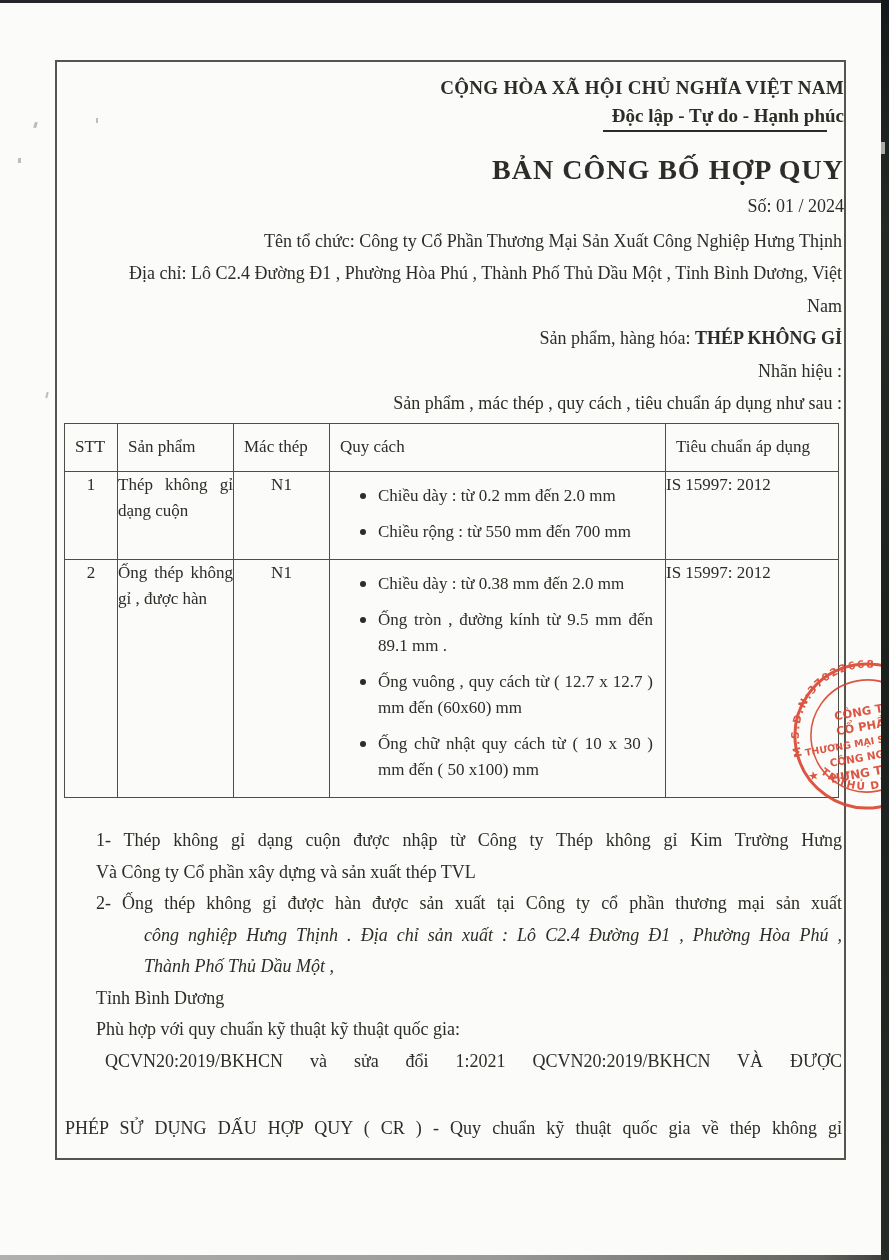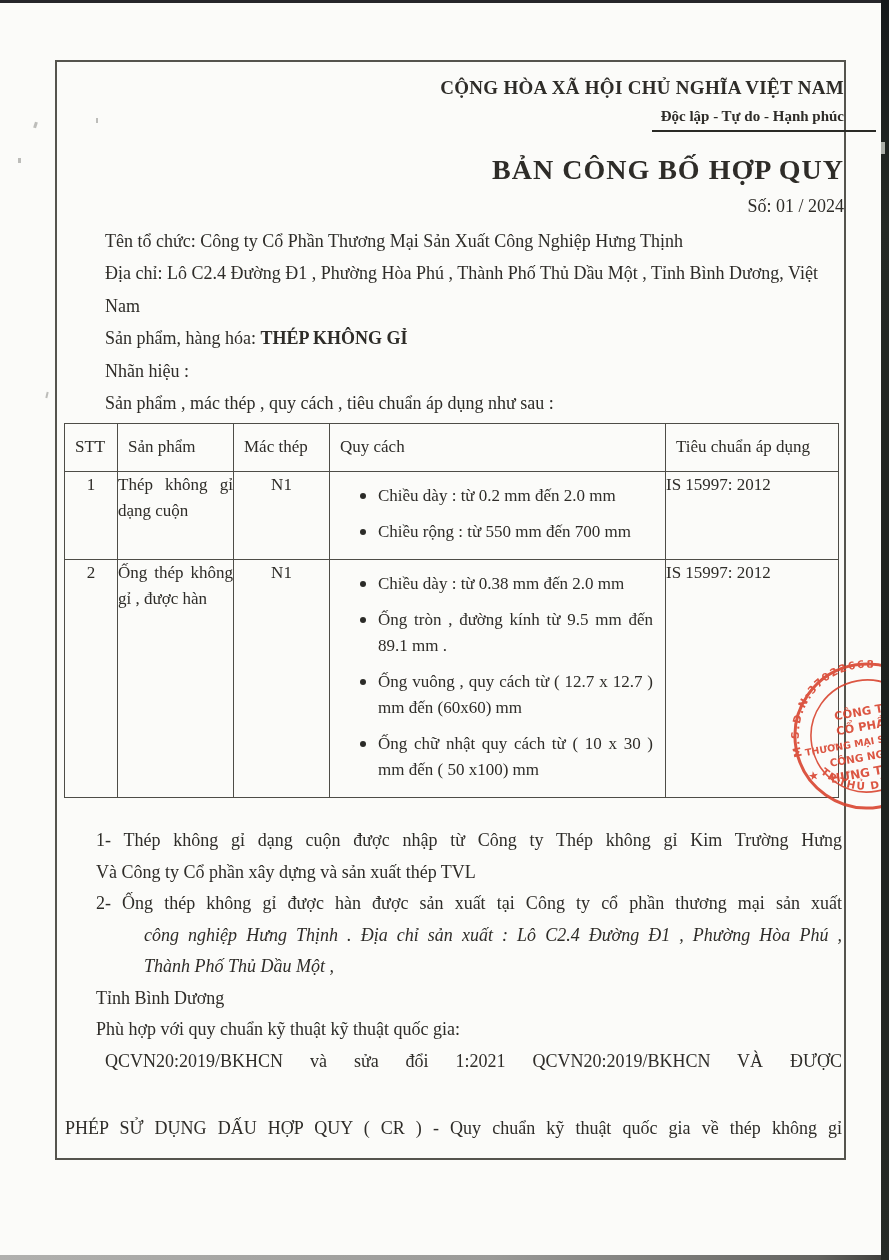--- a/index.html
+++ b/index.html
@@ -20,28 +20,28 @@
 
   
   .doc{
     position:absolute; left:55px; top:60px; width:791px; height:1100px;
     border:2px solid #55544e; box-sizing:border-box;
     padding:12px 2px 0 48px;
   }
   .full{margin-left:-48px; margin-right:-2px; text-align:right;}
 
   .nat-title{font-size:19px; line-height:24px; font-weight:bold; letter-spacing:.3px; margin-top:2px;}
-  .motto-row{margin-top:4px; font-size:15px; line-height:24px; font-weight:bold;padding-left:30px;}
+  .motto-row{margin-top:4px; font-size:19px; line-height:24px; font-weight:bold;padding-left:30px;}
   .motto-wrap{position:relative; display:inline-block;}
   .motto-underline{position:absolute; left:-9px; bottom:-4px; width:224px; height:2px; background:#2a2a26;}
 
   .doc-title{margin-top:28px; font-size:28px; line-height:28px; font-weight:bold; letter-spacing:1px;}
   .doc-number{margin-top:10px; font-size:18px; line-height:24px;}
 
-  .body-text{font-size:18px; line-height:32.4px;}
+  .body-text{font-size:18px; line-height:32.4px;text-align:right;}
   .p0{margin:7px 0 0 0;}
   .p1{margin:0;}
   .bold{font-weight:bold;}
 
   
   table.spec{
     border-collapse:collapse; table-layout:fixed;
     margin:4px 0 0 -41px; width:774px;
     font-size:17px; line-height:26px;
   }

